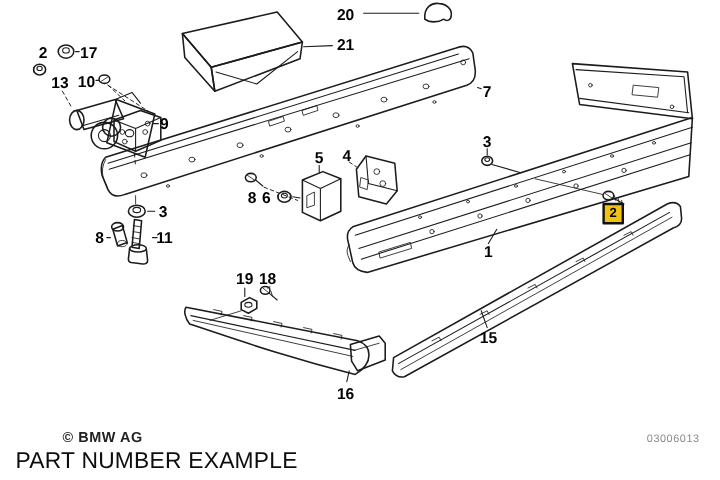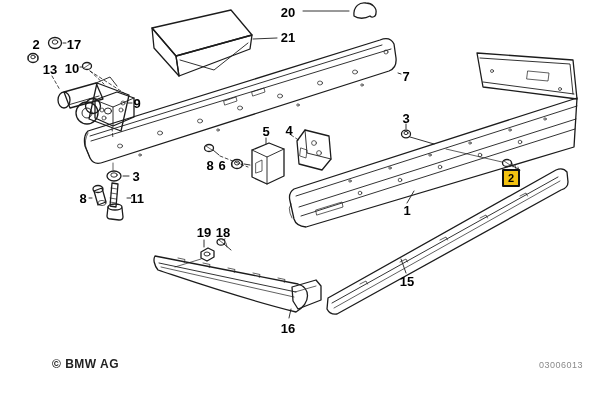--- a/index.html
+++ b/index.html
@@ -270,15 +270,16 @@
   <div class="plabel" style="left:36px;top:44px">2</div>
   <div class="plabel" style="left:407px;top:281px">15</div>
   <div class="plabel" style="left:288px;top:328px">16</div>
   <div class="plabel" style="left:74px;top:44px">17</div>
   <div class="plabel" style="left:223px;top:232px">18</div>
   <div class="plabel" style="left:204px;top:232px">19</div>
   <div class="plabel" style="left:288px;top:12px">20</div>
   <div class="plabel" style="left:288px;top:37px">21</div>
 
   <div class="copyright">© BMW AG</div>
+  <div class="caption">PART NUMBER EXAMPLE</div>
   <div class="diagcode">03006013</div>
 
 </div>
 
 </body></html>

